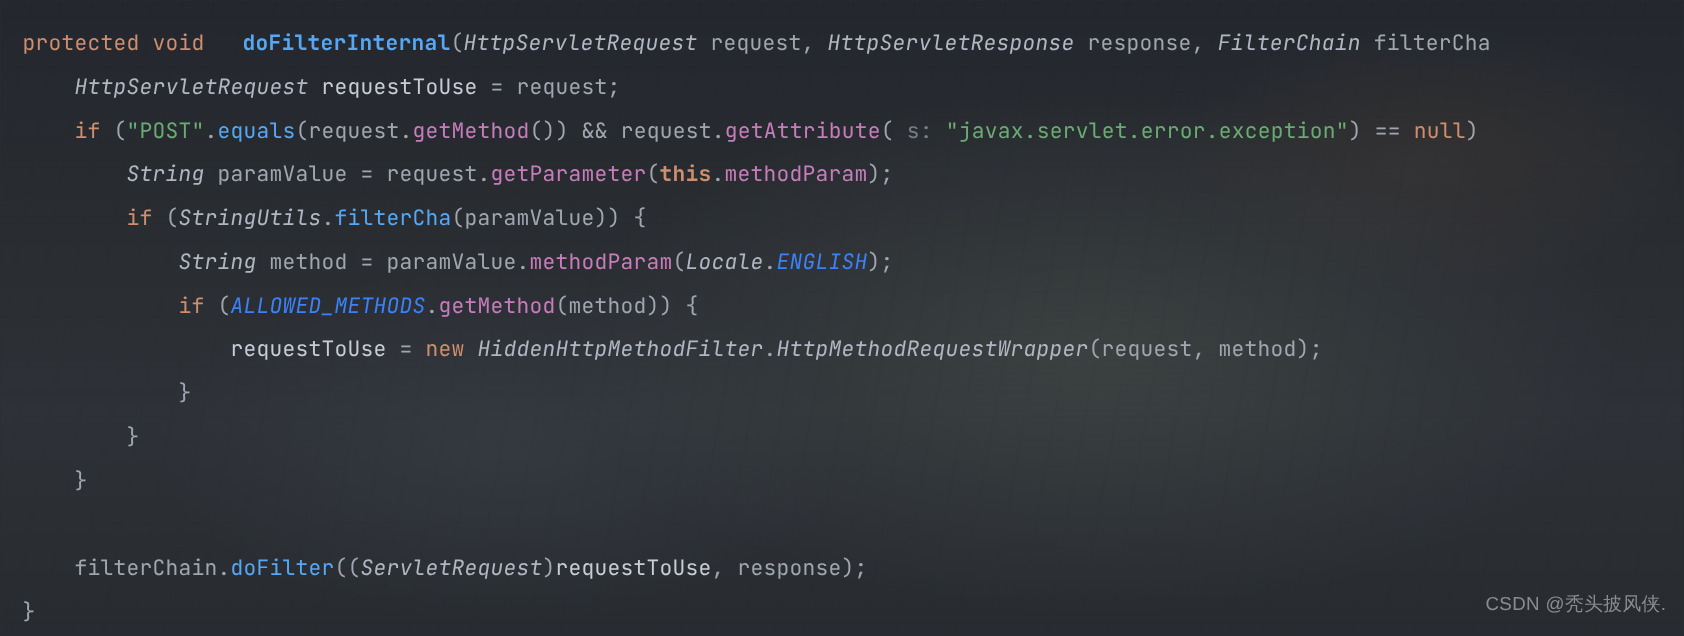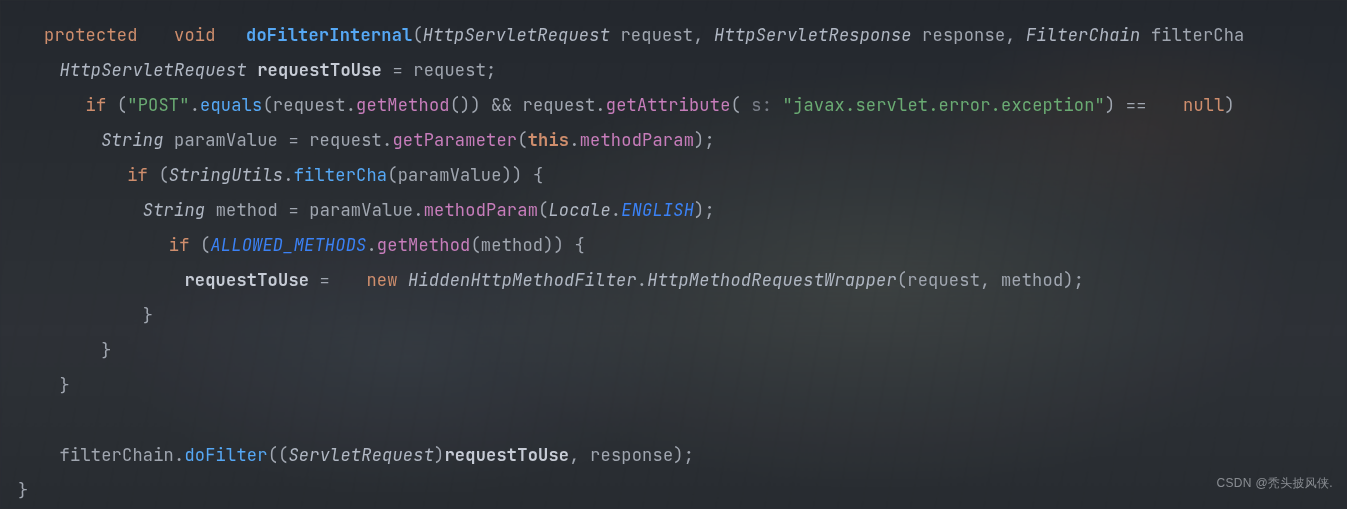--- a/index.html
+++ b/index.html
@@ -37,33 +37,33 @@
     position: absolute; inset: 0;
     padding: 18px 0 0 18px;
     white-space: pre;
     letter-spacing: 0.2px;
   }
   .watermark {
     position: absolute;
     right: 14px;
     bottom: 8px;
     font-family: ui-sans-serif, -apple-system, "Segoe UI", sans-serif;
-    font-size: 12px;
+    font-size: 15px;
     color: rgba(215,218,224,0.55);
     letter-spacing: 0.3px;
   }
   
-  .kw   { color:#cf8e6d;margin-left:26px; }              
+  .kw   { color:#cf8e6d; }              
   .ty   { color:#b0b7c3;font-style:italic; }              
   .fn   { color:#56a8f5;text-align:right; }              
   .mth  { color:#c77dbb; }              
   .str  { color:#6aab73; }              
   .par  { color:#a0a6b0; }              
   .decl { color:#56a8f5; font-weight:600;margin-left:20px; } 
-  .id   { color:#c7ccd6; font-weight:700; } 
+  .id   { color:#c7ccd6; font-weight:400; } 
   .op   { color:#a0a6b0; }
   .cnst { color:#3b82f6; font-style:italic; } 
   .hint { color:#787d87; }              
   .kwthis{ color:#cf8e6d;font-weight:bold; }
   .brace{ color:#a0a6b0; }
 </style>
 </head>
 <body>
 
 <div class="bg"></div>

